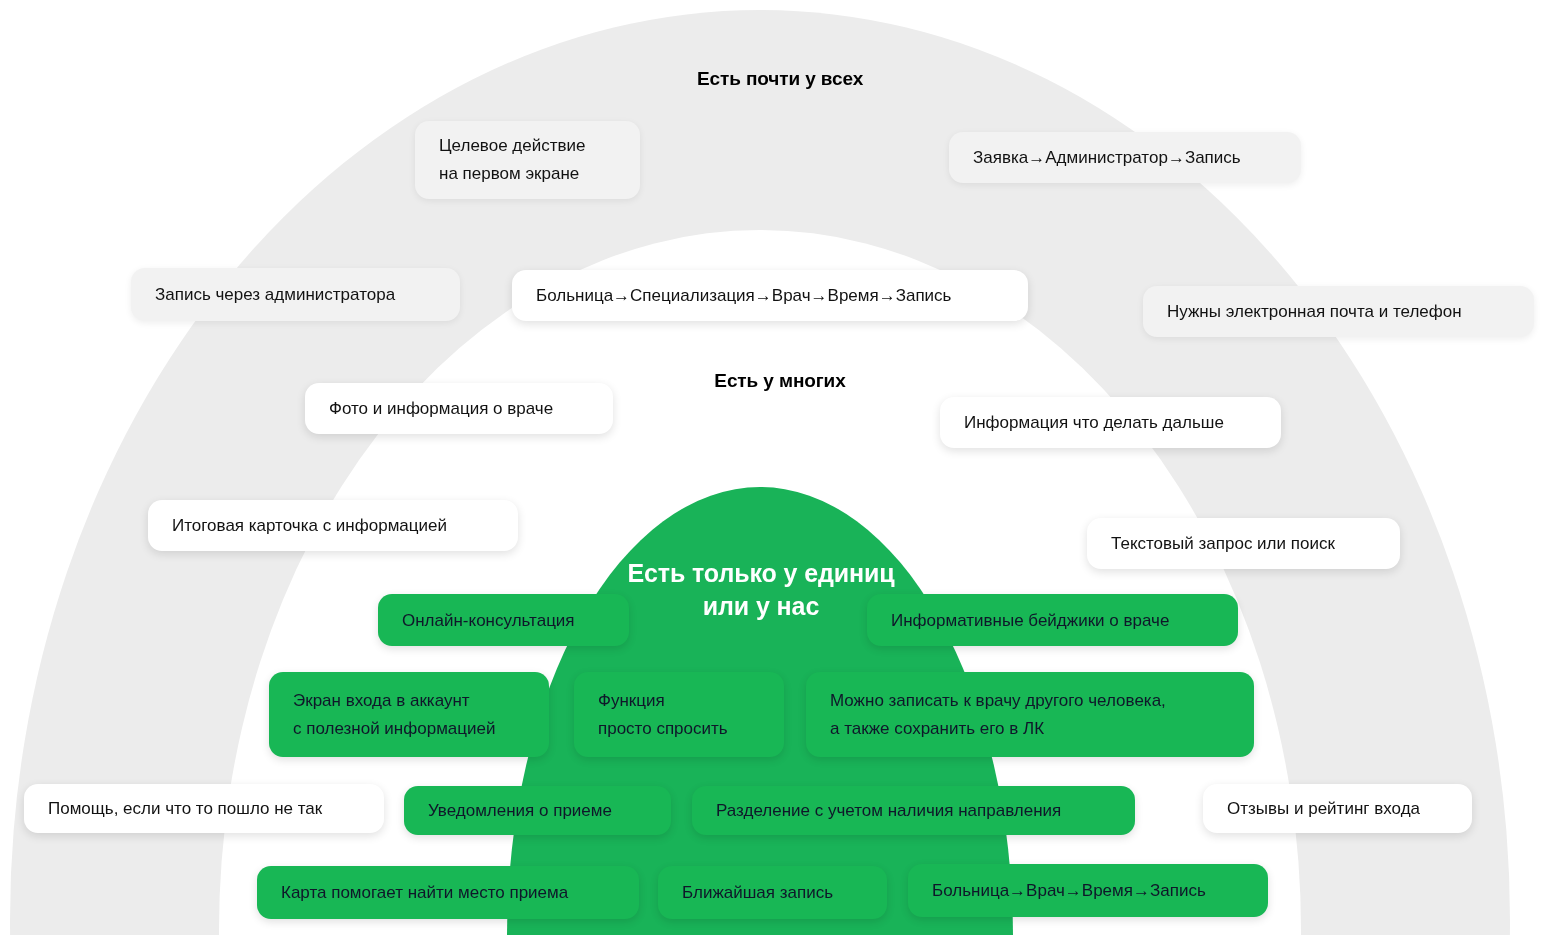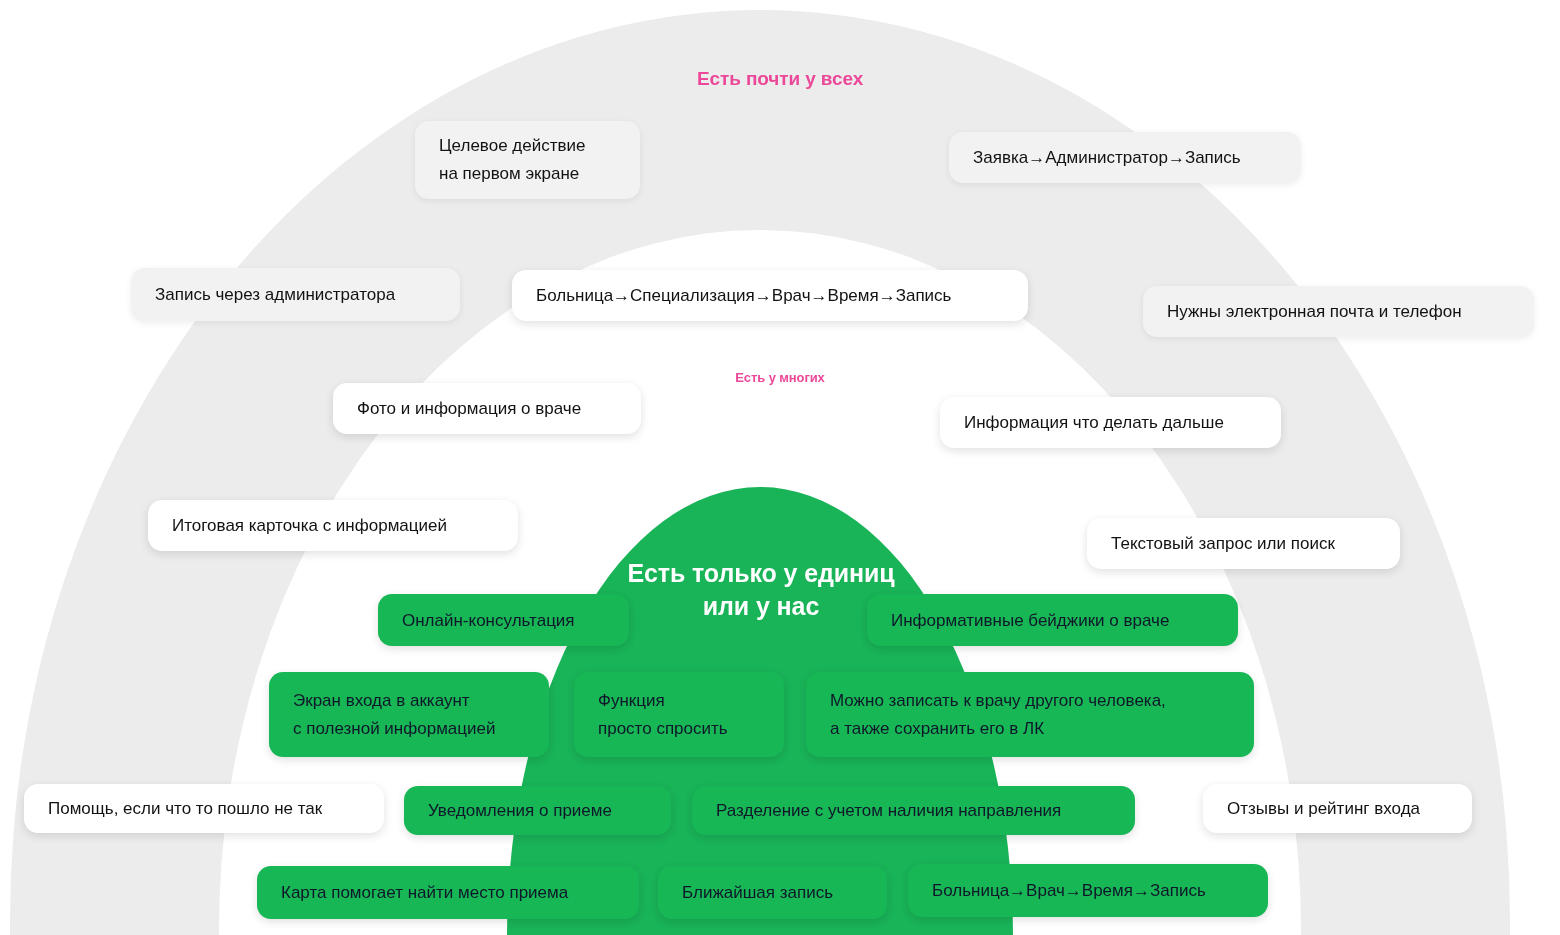--- a/index.html
+++ b/index.html
@@ -43,33 +43,33 @@
     height: 900px;
     left: 507px;
     top: 487px;
     background: #19b358;
   }
 
   
   .ring-title {
     position: absolute;
     font-weight: bold;
-    color: #ec4899;
+    color: #000000;
     text-align: center;
     white-space: nowrap;
     letter-spacing: -0.1px;
   }
   #title-outer {
     font-size: 19px;
     left: 0;
     right: 0;
     top: 68px;
   }
   #title-middle {
-    font-size: 13px;
+    font-size: 19px;
     left: 0;
     right: 0;
     top: 370px;
   }
   #title-core {
     font-size: 25px;
     left: 561px;
     width: 400px;
     top: 557px;
     color: #ffffff;
@@ -112,21 +112,21 @@
   
   #chip-target-action   { left: 415px;  top: 121px; width: 225px; height: 78px; }
   #chip-flow-admin      { left: 949px;  top: 132px; width: 352px; height: 51px; }
 
   
   #chip-admin-booking   { left: 131px;  top: 268px; width: 329px; height: 53px; }
   #chip-flow-long       { left: 512px;  top: 270px; width: 516px; height: 51px; }
   #chip-email-phone     { left: 1143px; top: 286px; width: 391px; height: 51px; }
 
   
-  #chip-doctor-photo    { left: 333px;  top: 383px; width: 308px; height: 51px; }
+  #chip-doctor-photo    { left: 305px;  top: 383px; width: 308px; height: 51px; }
   #chip-next-steps      { left: 940px;  top: 397px; width: 341px; height: 51px; }
 
   
   #chip-summary-card    { left: 148px;  top: 500px; width: 370px; height: 51px; }
   #chip-text-search     { left: 1087px; top: 518px; width: 313px; height: 51px; }
 
   
   #chip-online-consult  { left: 378px;  top: 594px; width: 251px; height: 52px; }
   #chip-badges          { left: 867px;  top: 594px; width: 371px; height: 52px; }
 

